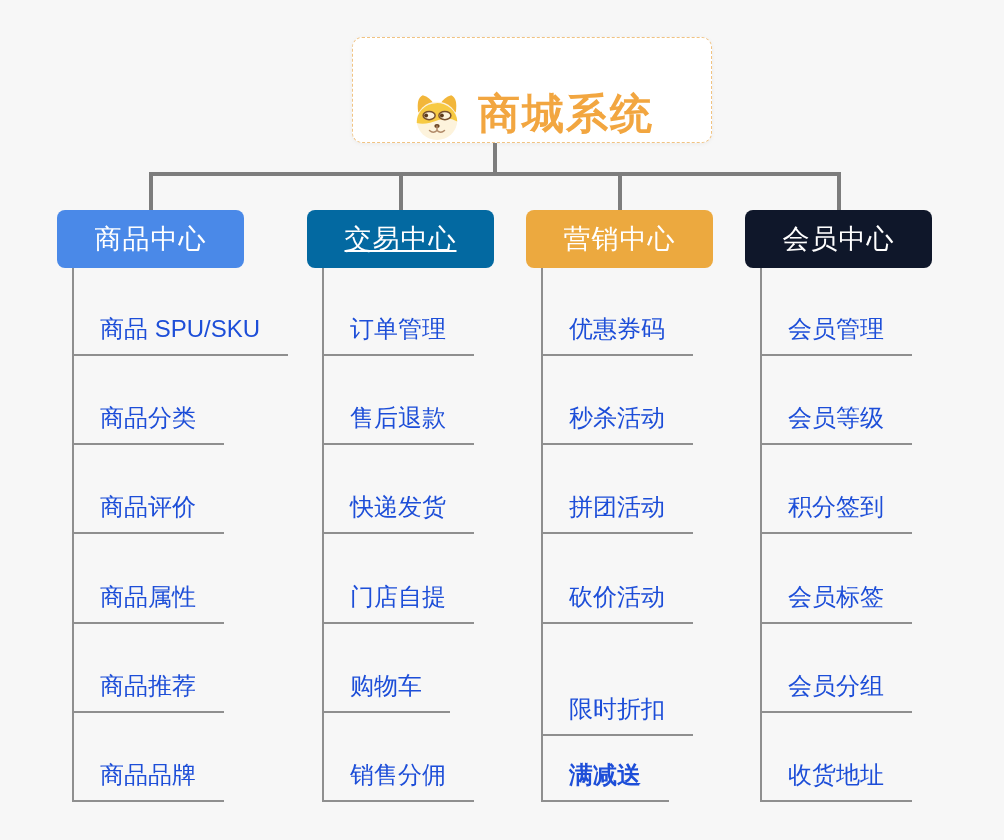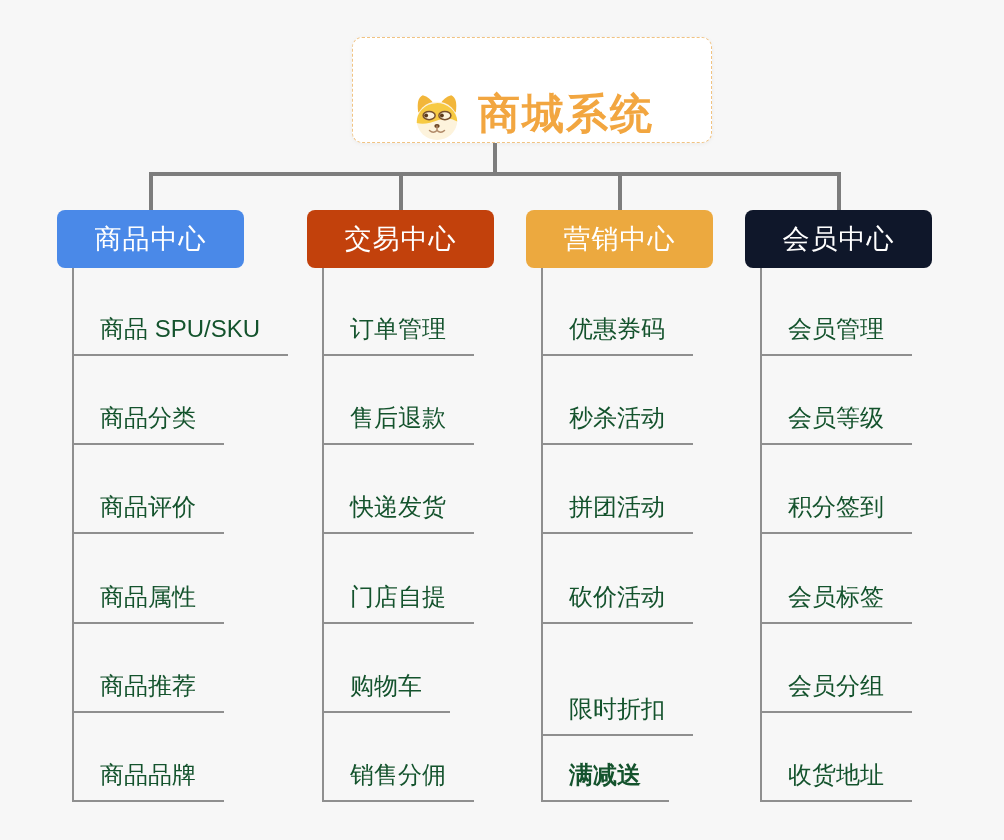--- a/index.html
+++ b/index.html
@@ -71,21 +71,21 @@
     left: 15px; top: 58px;
     width: 2px; height: 534px;
     background: #8f8f8f;
   }
   .leaf {
     position: absolute;
     left: 15px;
     padding: 0 28px 8px 28px;
     font-size: 24px;
     line-height: 34px;
-    color: #14532d;
+    color: #1d4ed8;
     border-bottom: 2px solid #8f8f8f;
     white-space: nowrap;
   }
 </style>
 </head>
 <body>
 
 <div class="canvas">
 
   <div class="root" style="border-color: rgb(241, 195, 130);">
@@ -121,21 +121,21 @@
     </div>
     <div class="vline"></div>
   <div class="leaf" style="top: 102px;">商品 SPU/SKU</div>
         <div class="leaf" style="top: 191px;">商品分类</div>
         <div class="leaf" style="top: 280px;">商品评价</div>
         <div class="leaf" style="top: 370px;">商品属性</div>
         <div class="leaf" style="top: 459px;">商品推荐</div>
         <div class="leaf" style="top: 548px;">商品品牌</div>
       </div>
       <div class="branch" style="left: 307px;">
-    <div class="branch-header" style="background: #c2410c;">
+    <div class="branch-header" style="background: #0369a1; text-decoration: underline;">
       <span class="branch-label">交易中心</span>
     </div>
     <div class="vline"></div>
   <div class="leaf" style="top: 102px;">订单管理</div>
         <div class="leaf" style="top: 191px;">售后退款</div>
         <div class="leaf" style="top: 280px;">快递发货</div>
         <div class="leaf" style="top: 370px;">门店自提</div>
         <div class="leaf" style="top: 459px;">购物车</div>
         <div class="leaf" style="top: 548px;">销售分佣</div>
       </div>

